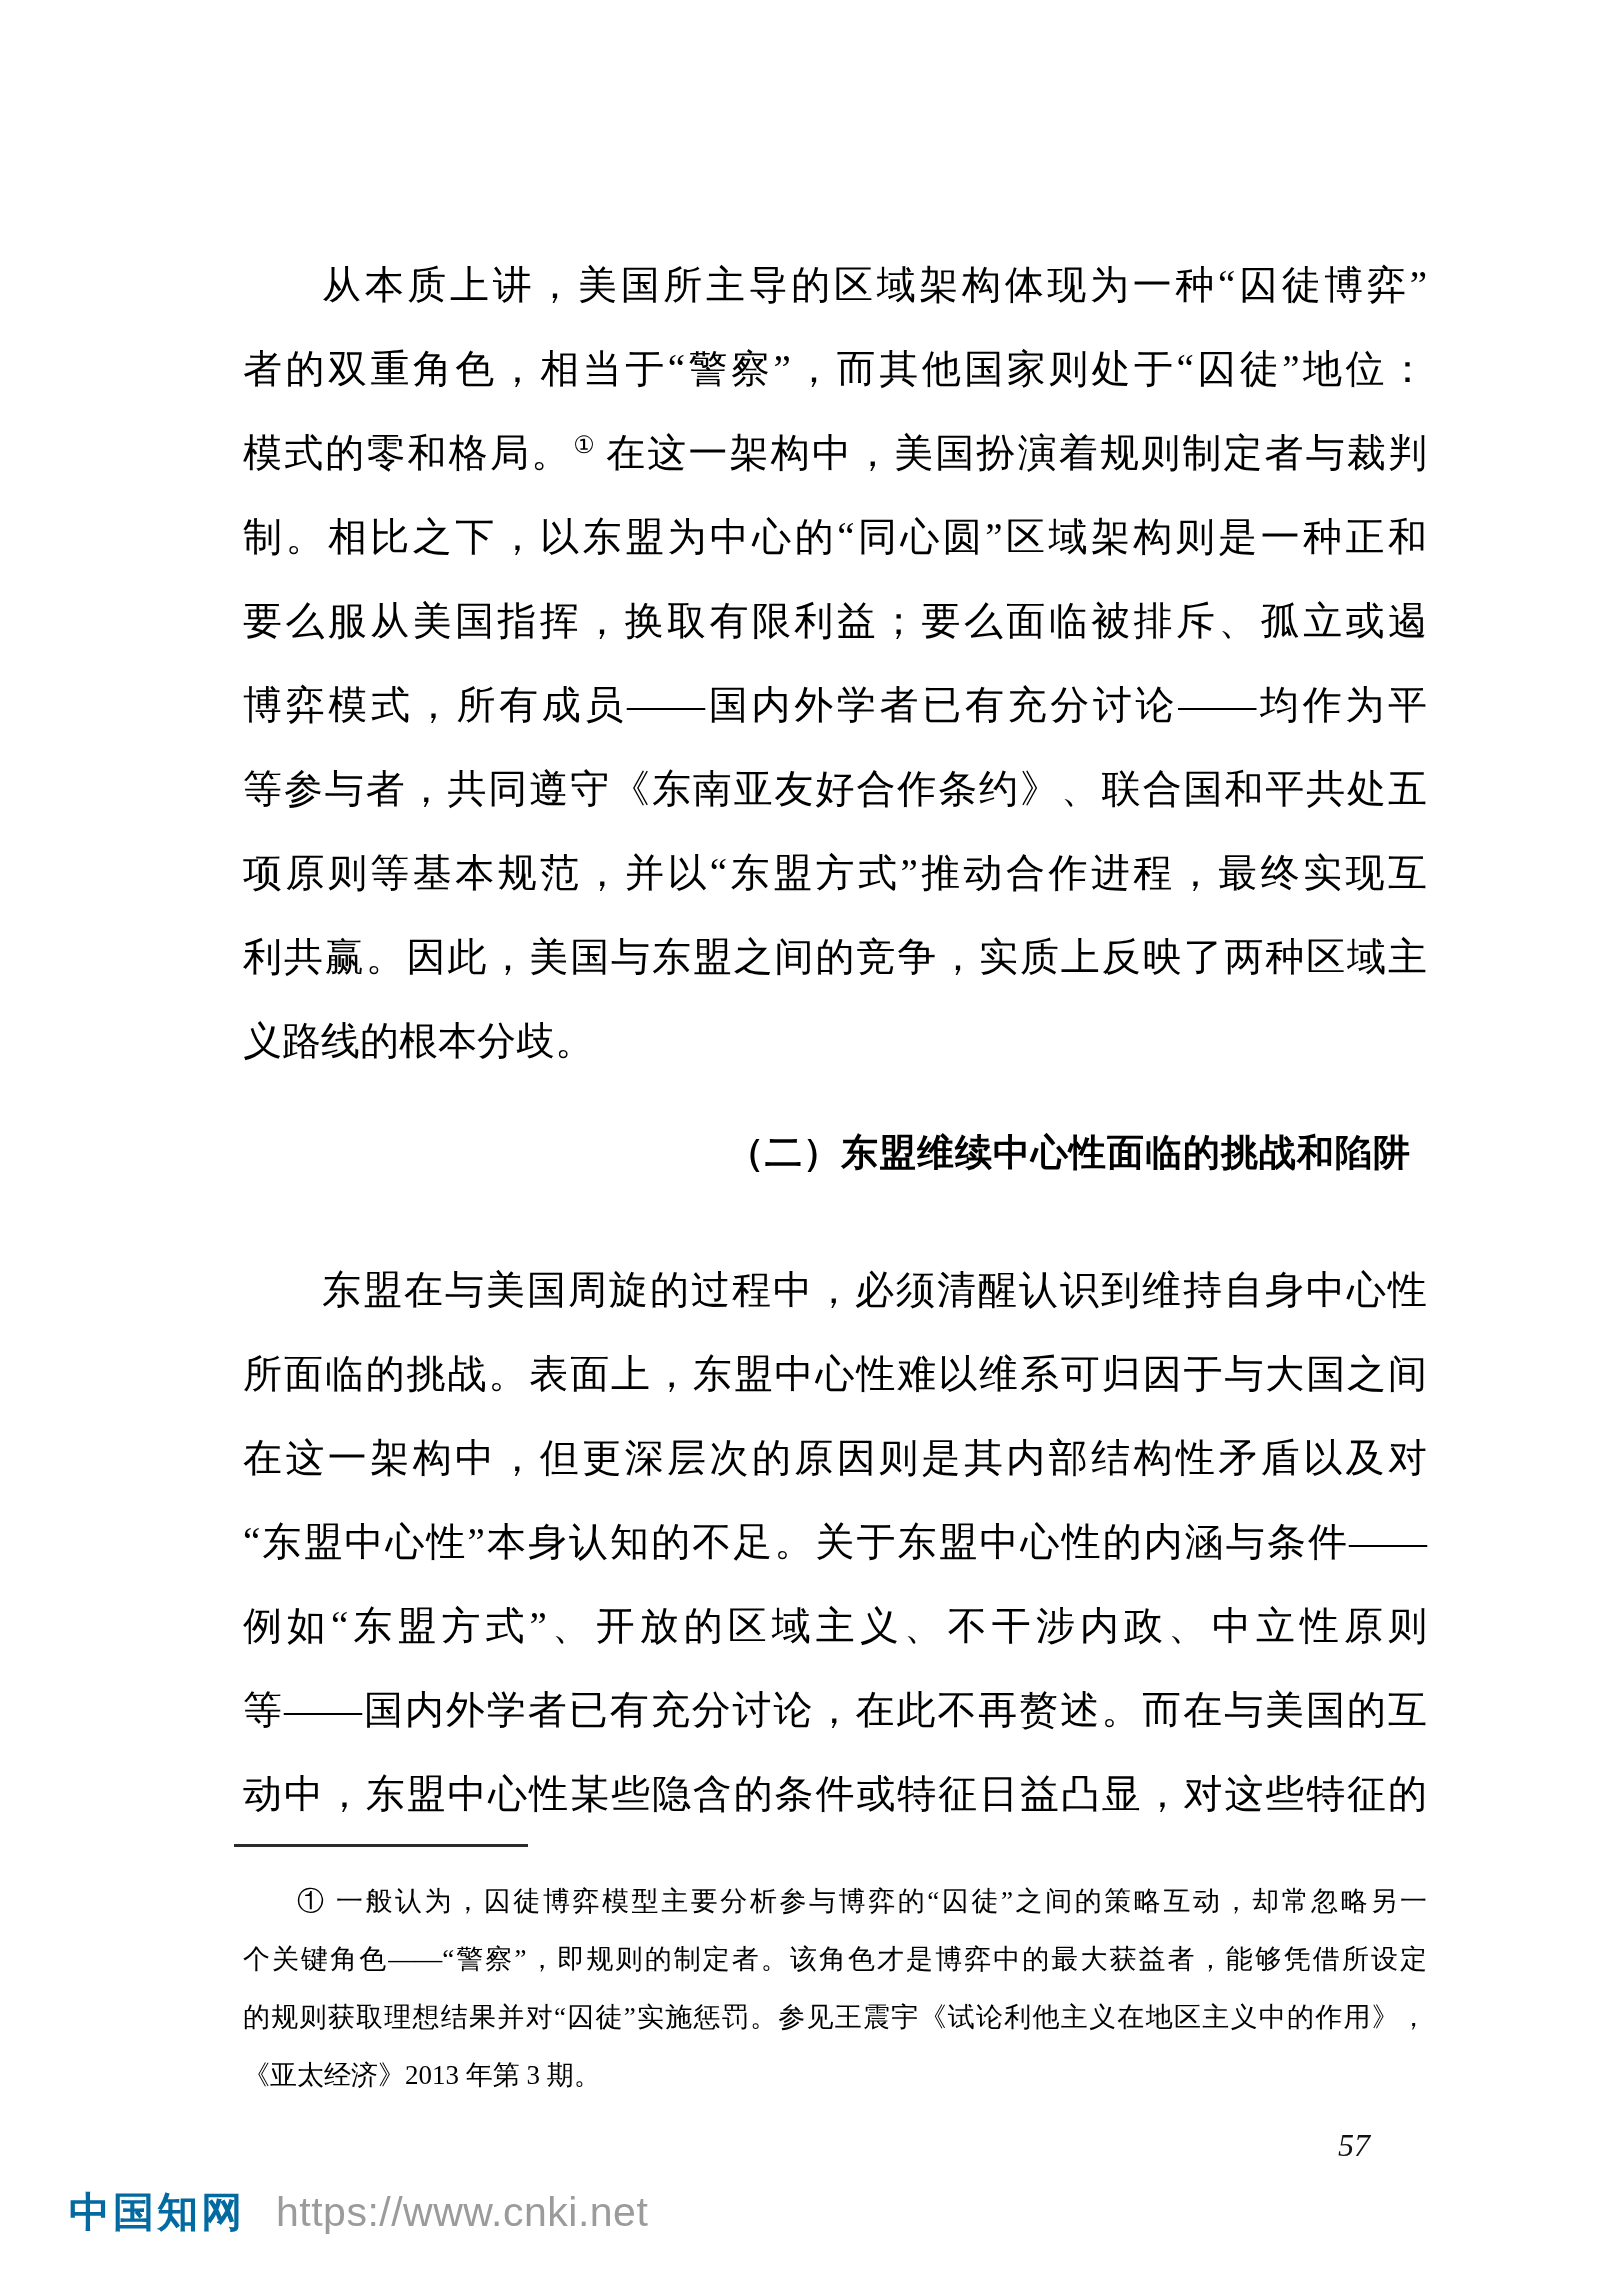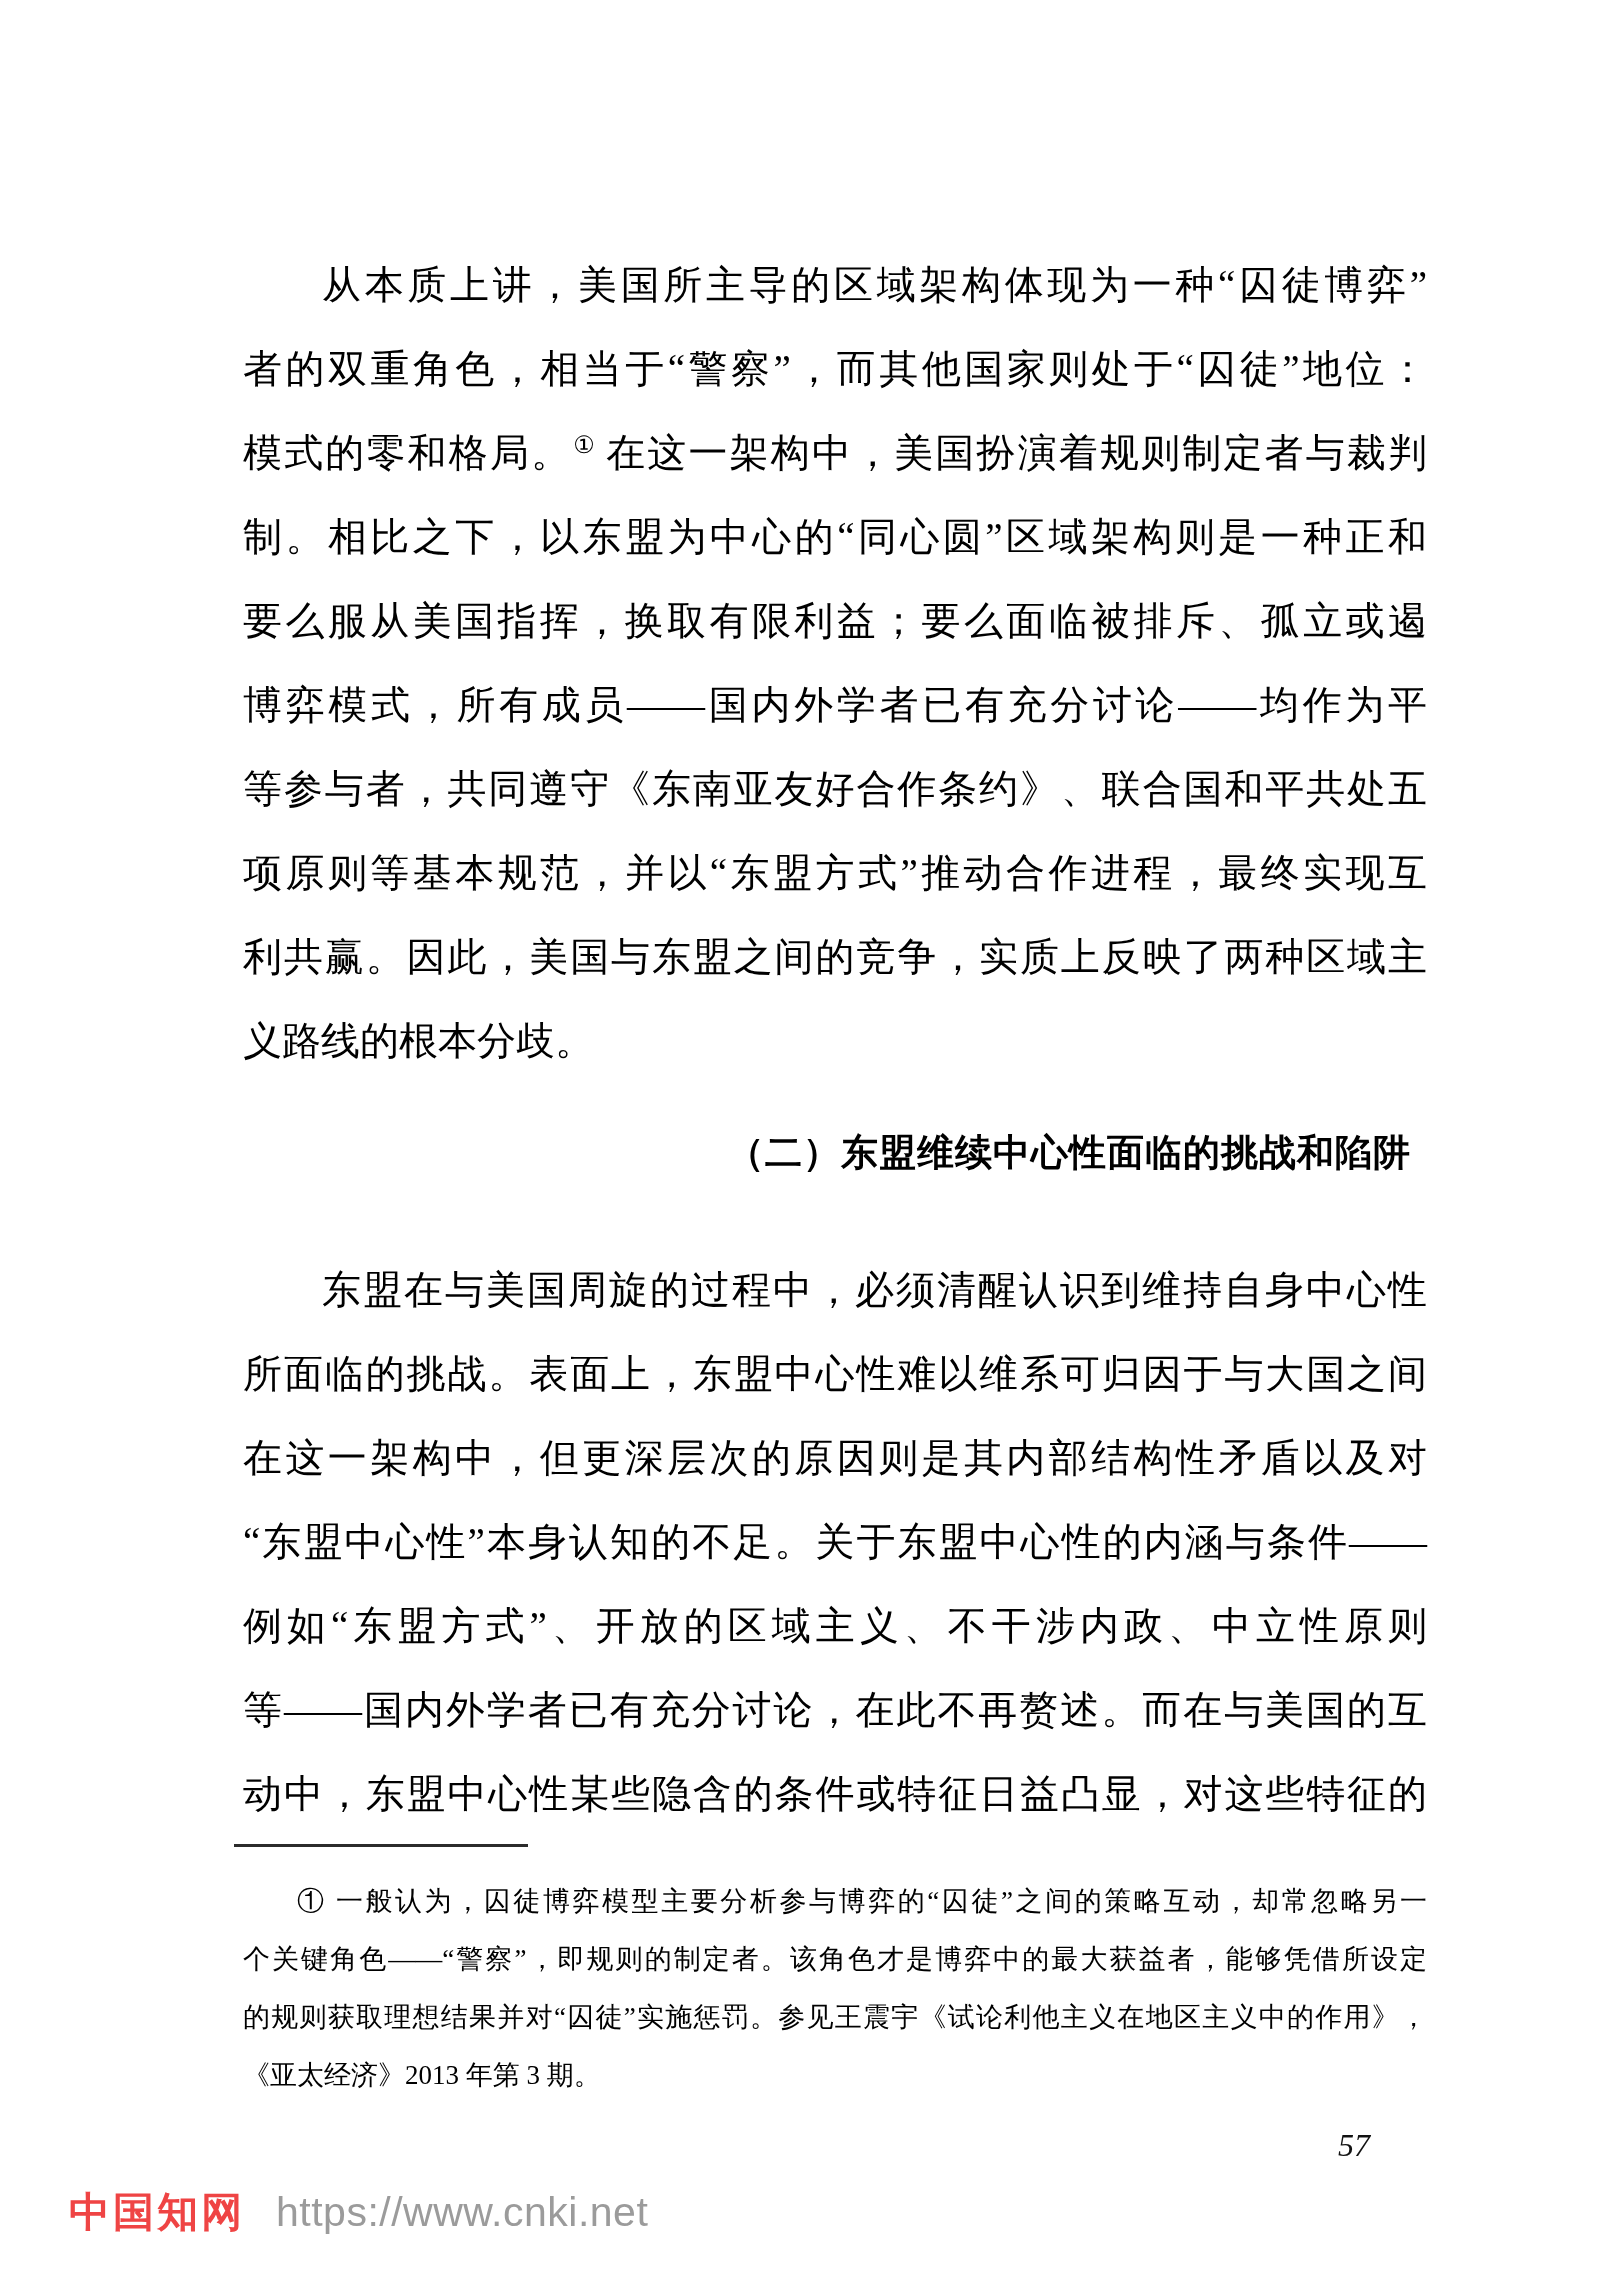--- a/index.html
+++ b/index.html
@@ -91,21 +91,21 @@
     height: 57px;
   }
   .footer-brand {
     position: absolute;
     left: 69px;
     top: 0;
     font-family: "Liberation Sans", "DejaVu Sans", sans-serif;
     font-weight: 700;
     font-size: 41px;
     line-height: 50px;
-    color: #ef4444;
+    color: #0369a1;
     letter-spacing: 3.1px;
   }
   .footer-url {
     position: absolute;
     left: 276px;
     top: 0;
     font-family: "Liberation Sans", "DejaVu Sans", sans-serif;
     font-weight: 400;
     font-size: 41px;
     line-height: 50px;

